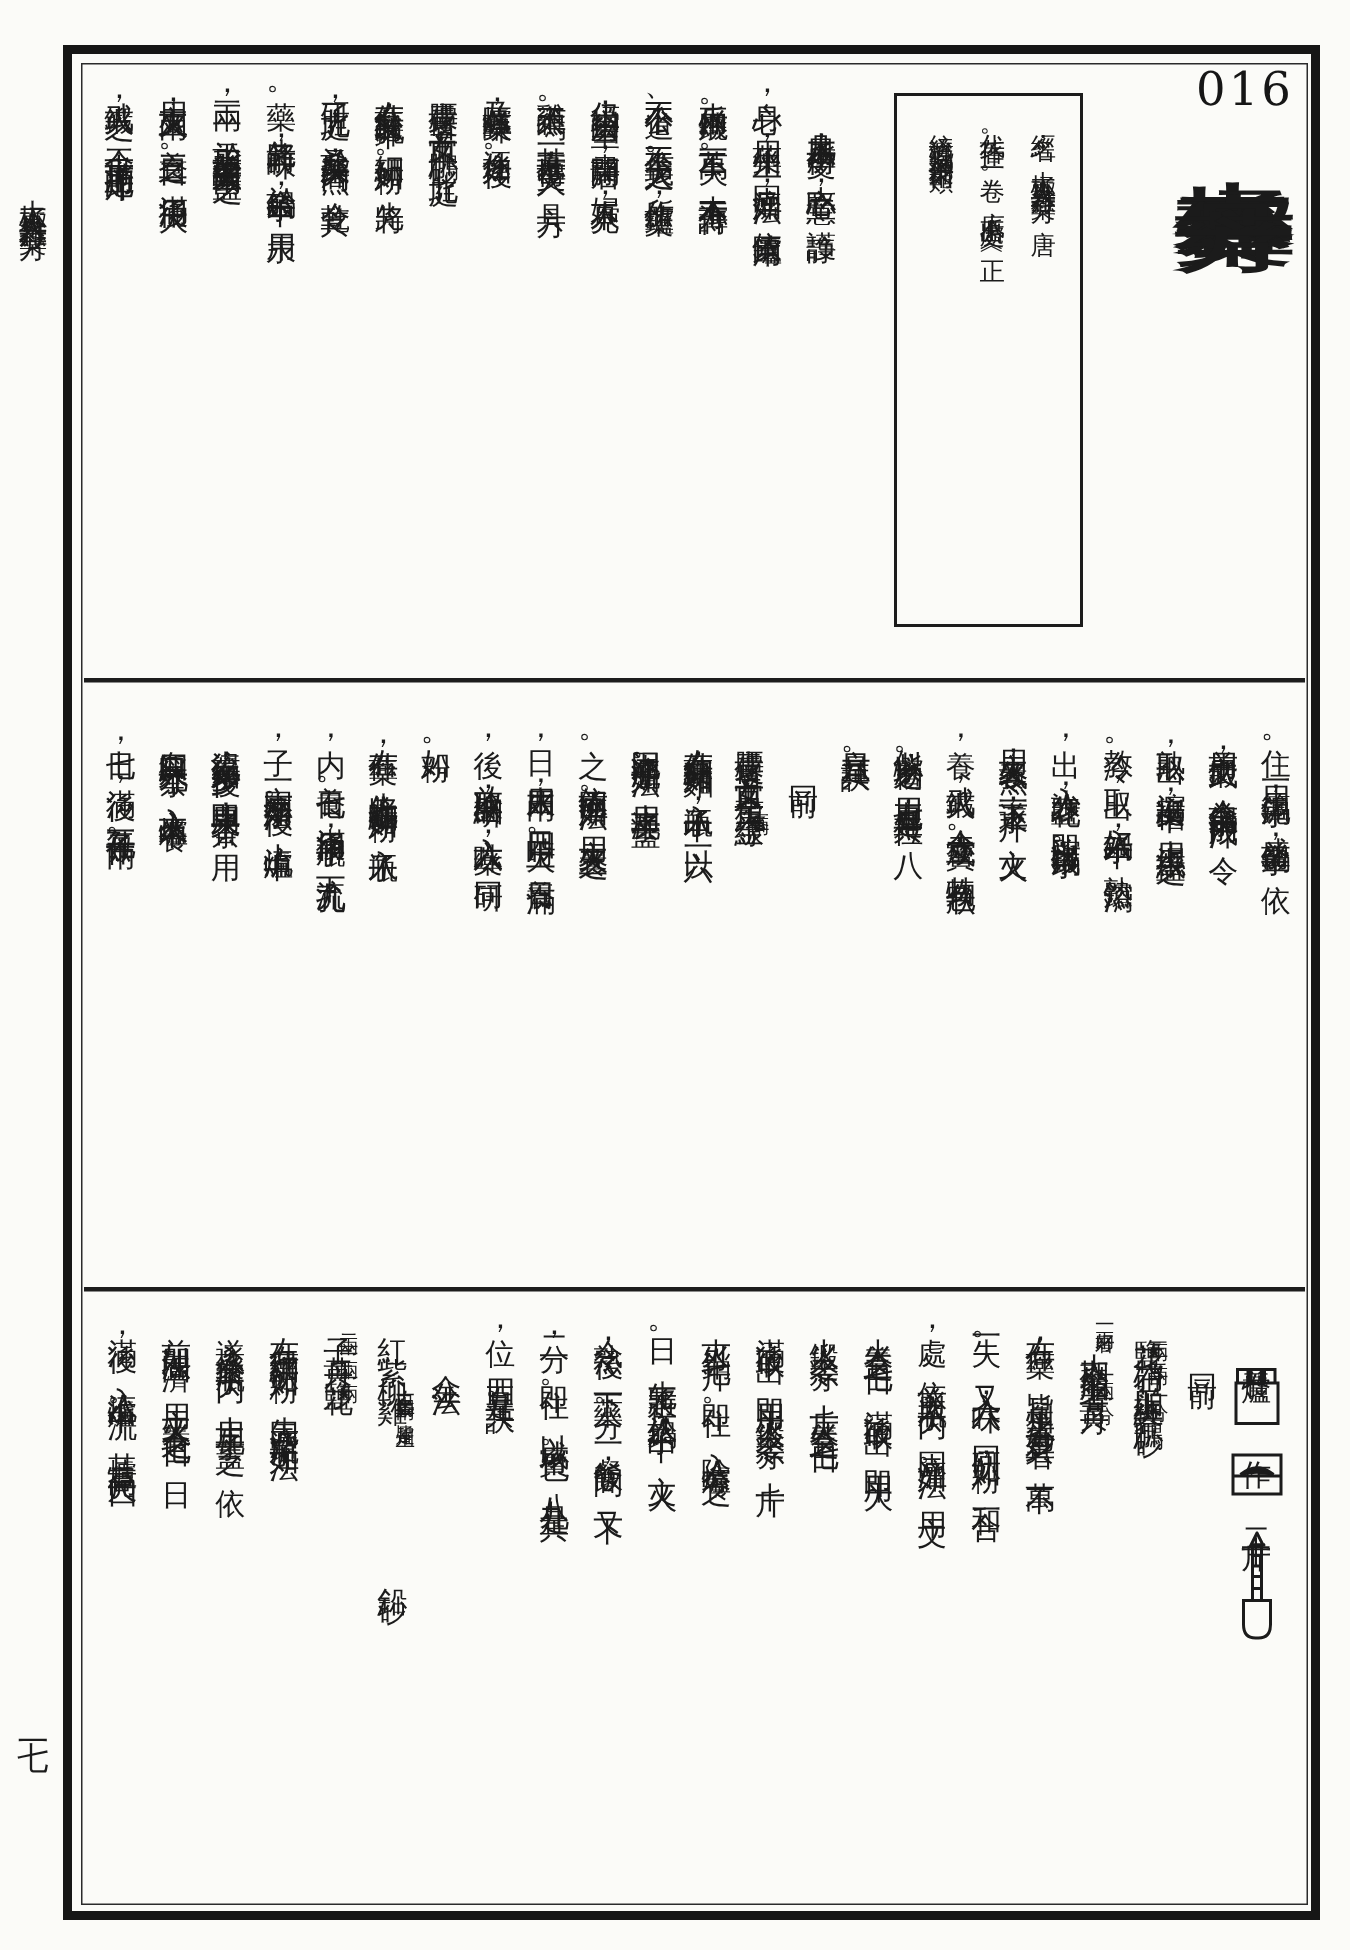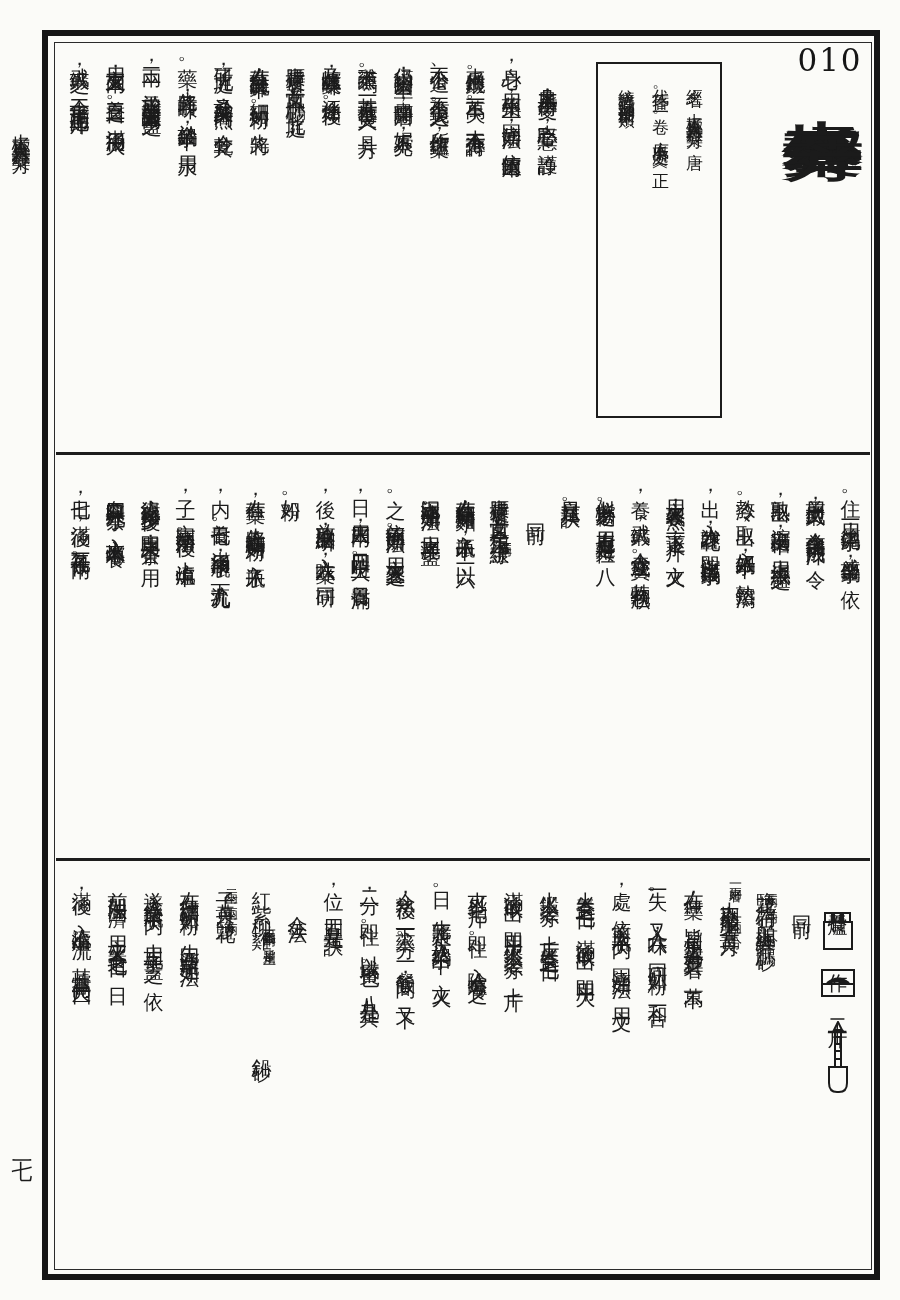--- a/index.html
+++ b/index.html
@@ -72,21 +72,21 @@
 <body>
 
 <div class="frame-outer"></div>
 <div class="frame-inner"></div>
 <div class="sep" id="sep1"></div>
 <div class="sep" id="sep2"></div>
 
 <div class="spine-title">太極真人雜丹藥方</div>
 <div class="page-number">七一</div>
 
-<div class="doc-number">010</div>
+<div class="doc-number">016</div>
 <div class="main-title-wrap">
   <div class="main-title-line">太極真人雜丹藥方</div>
 </div>
 <div class="meta-box">
   <div class="meta-cols vtext">
       <div class="vcol">經名：太極真人雜丹藥方。唐</div>
       <div class="vcol">代著作。一卷。底本出處：《正</div>
       <div class="vcol">統道藏》洞神部衆術類。</div>
     </div>
 </div>

